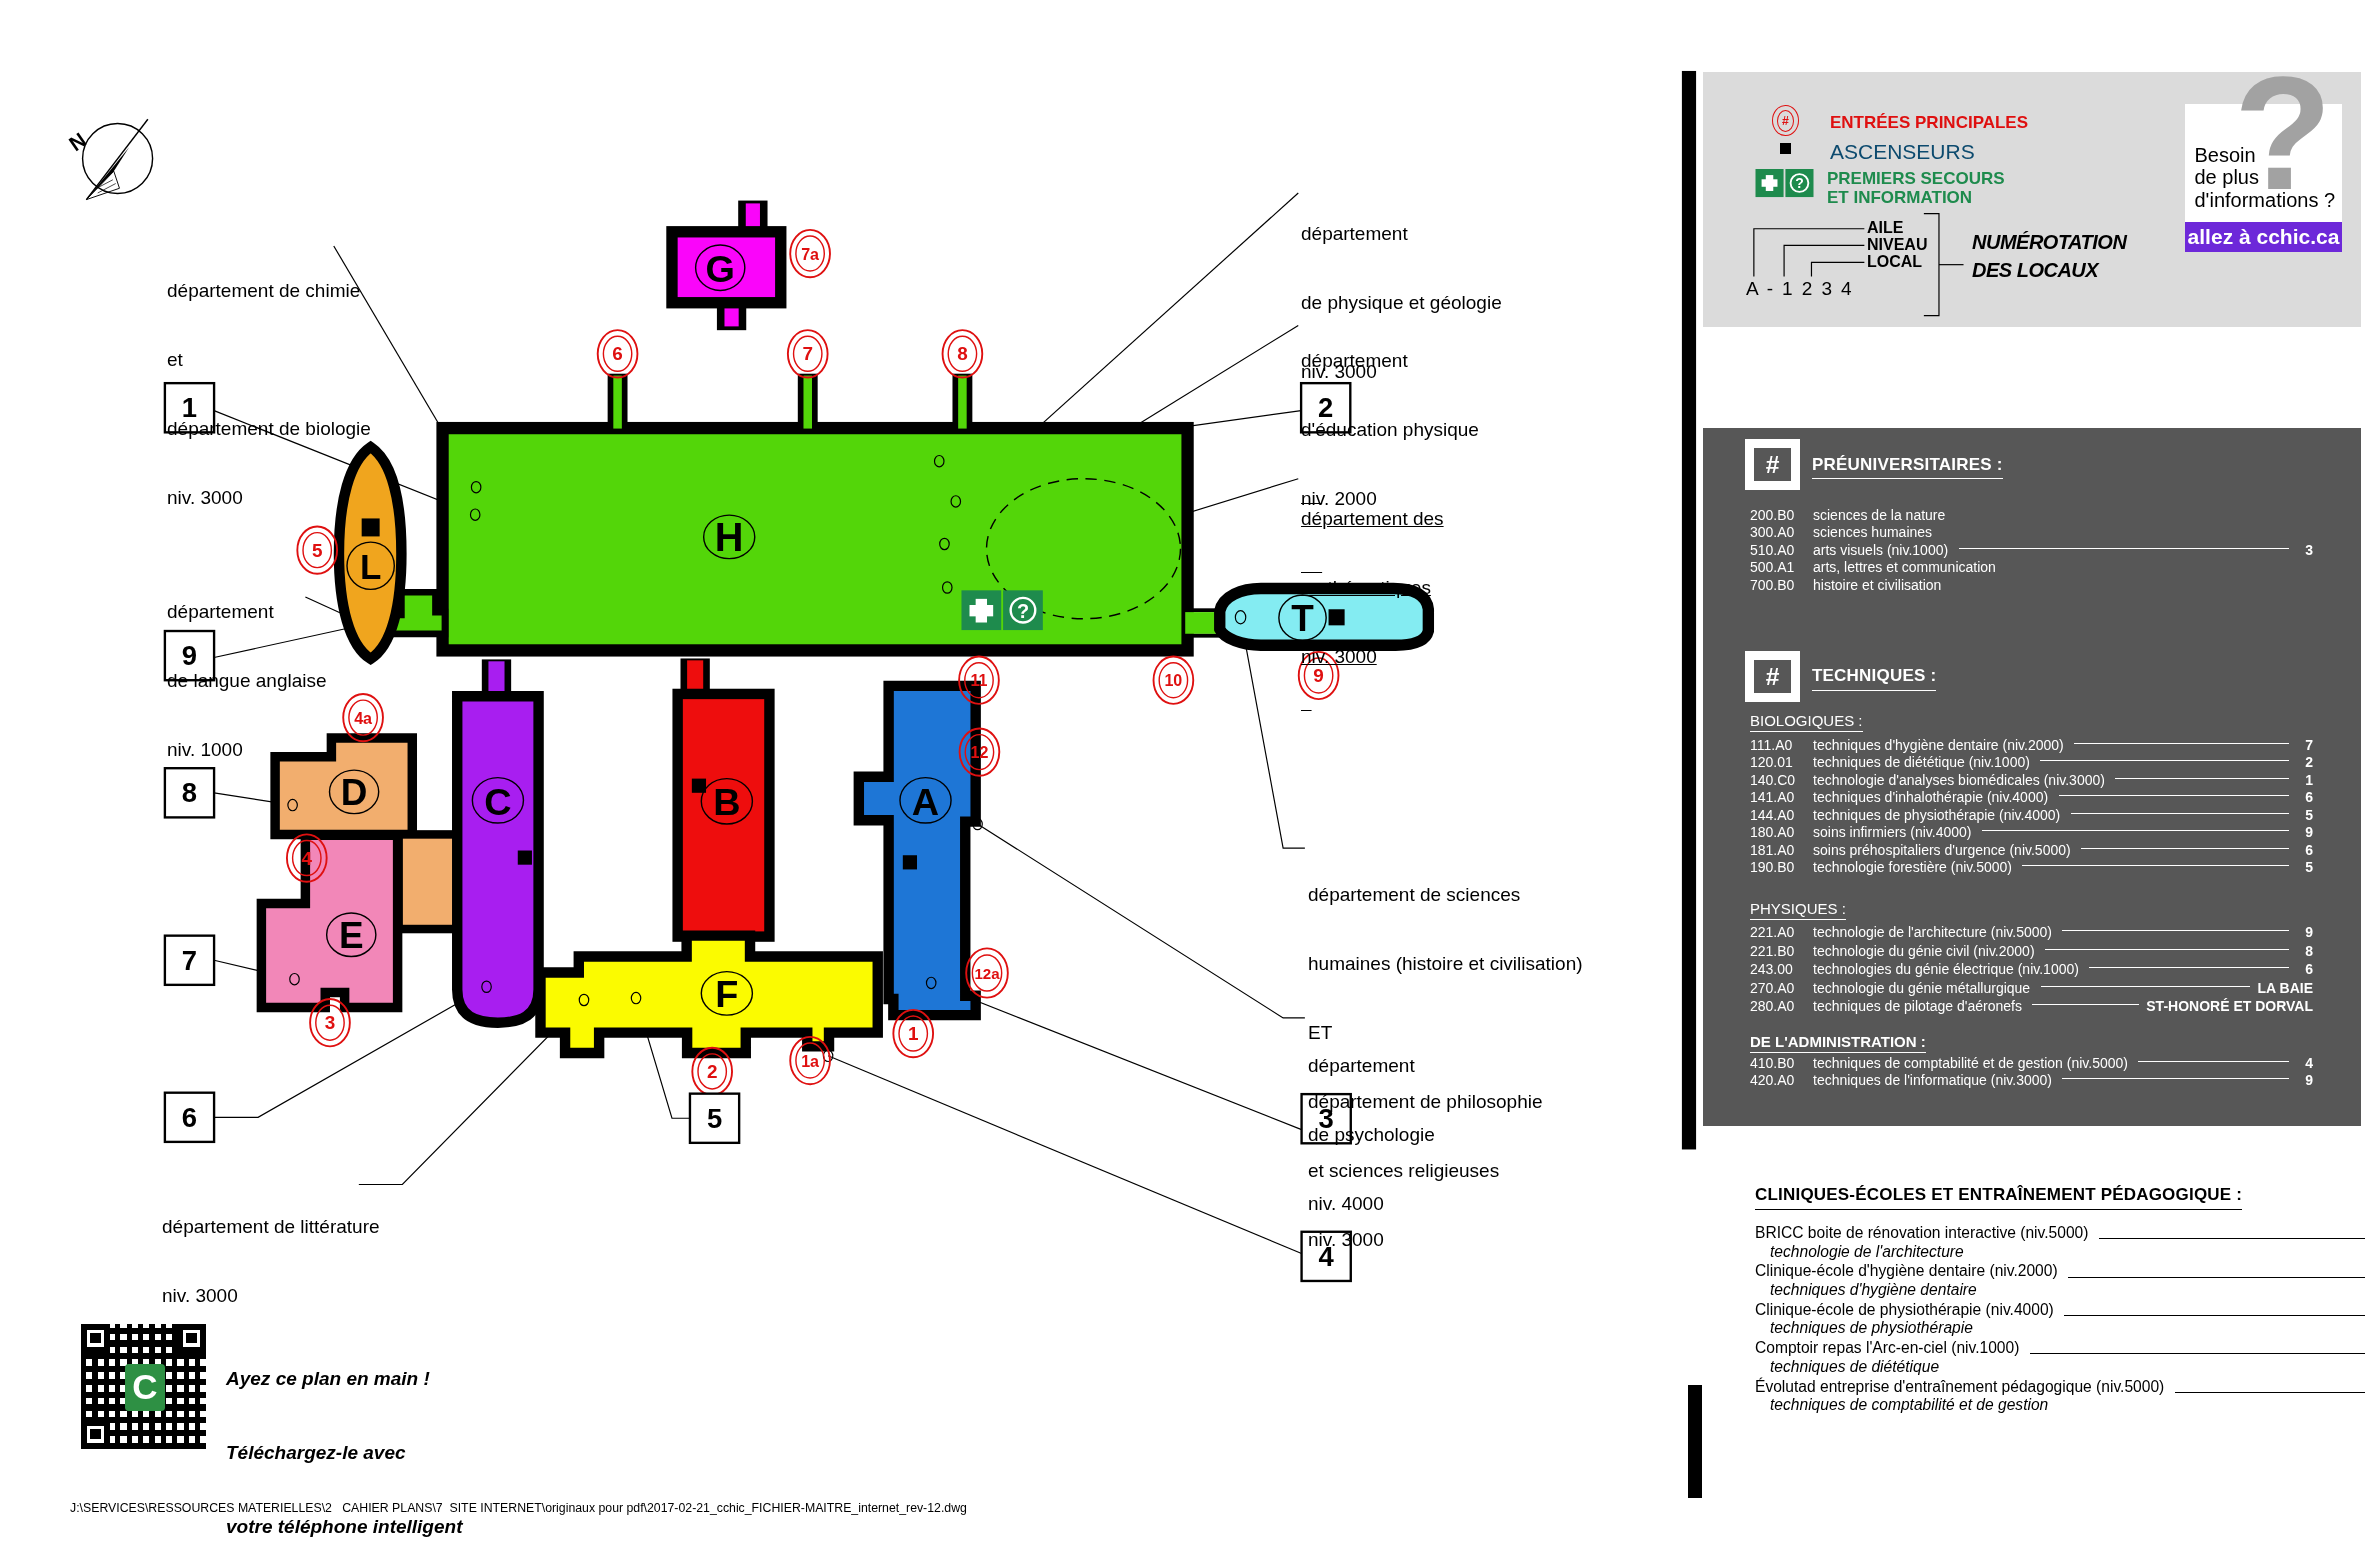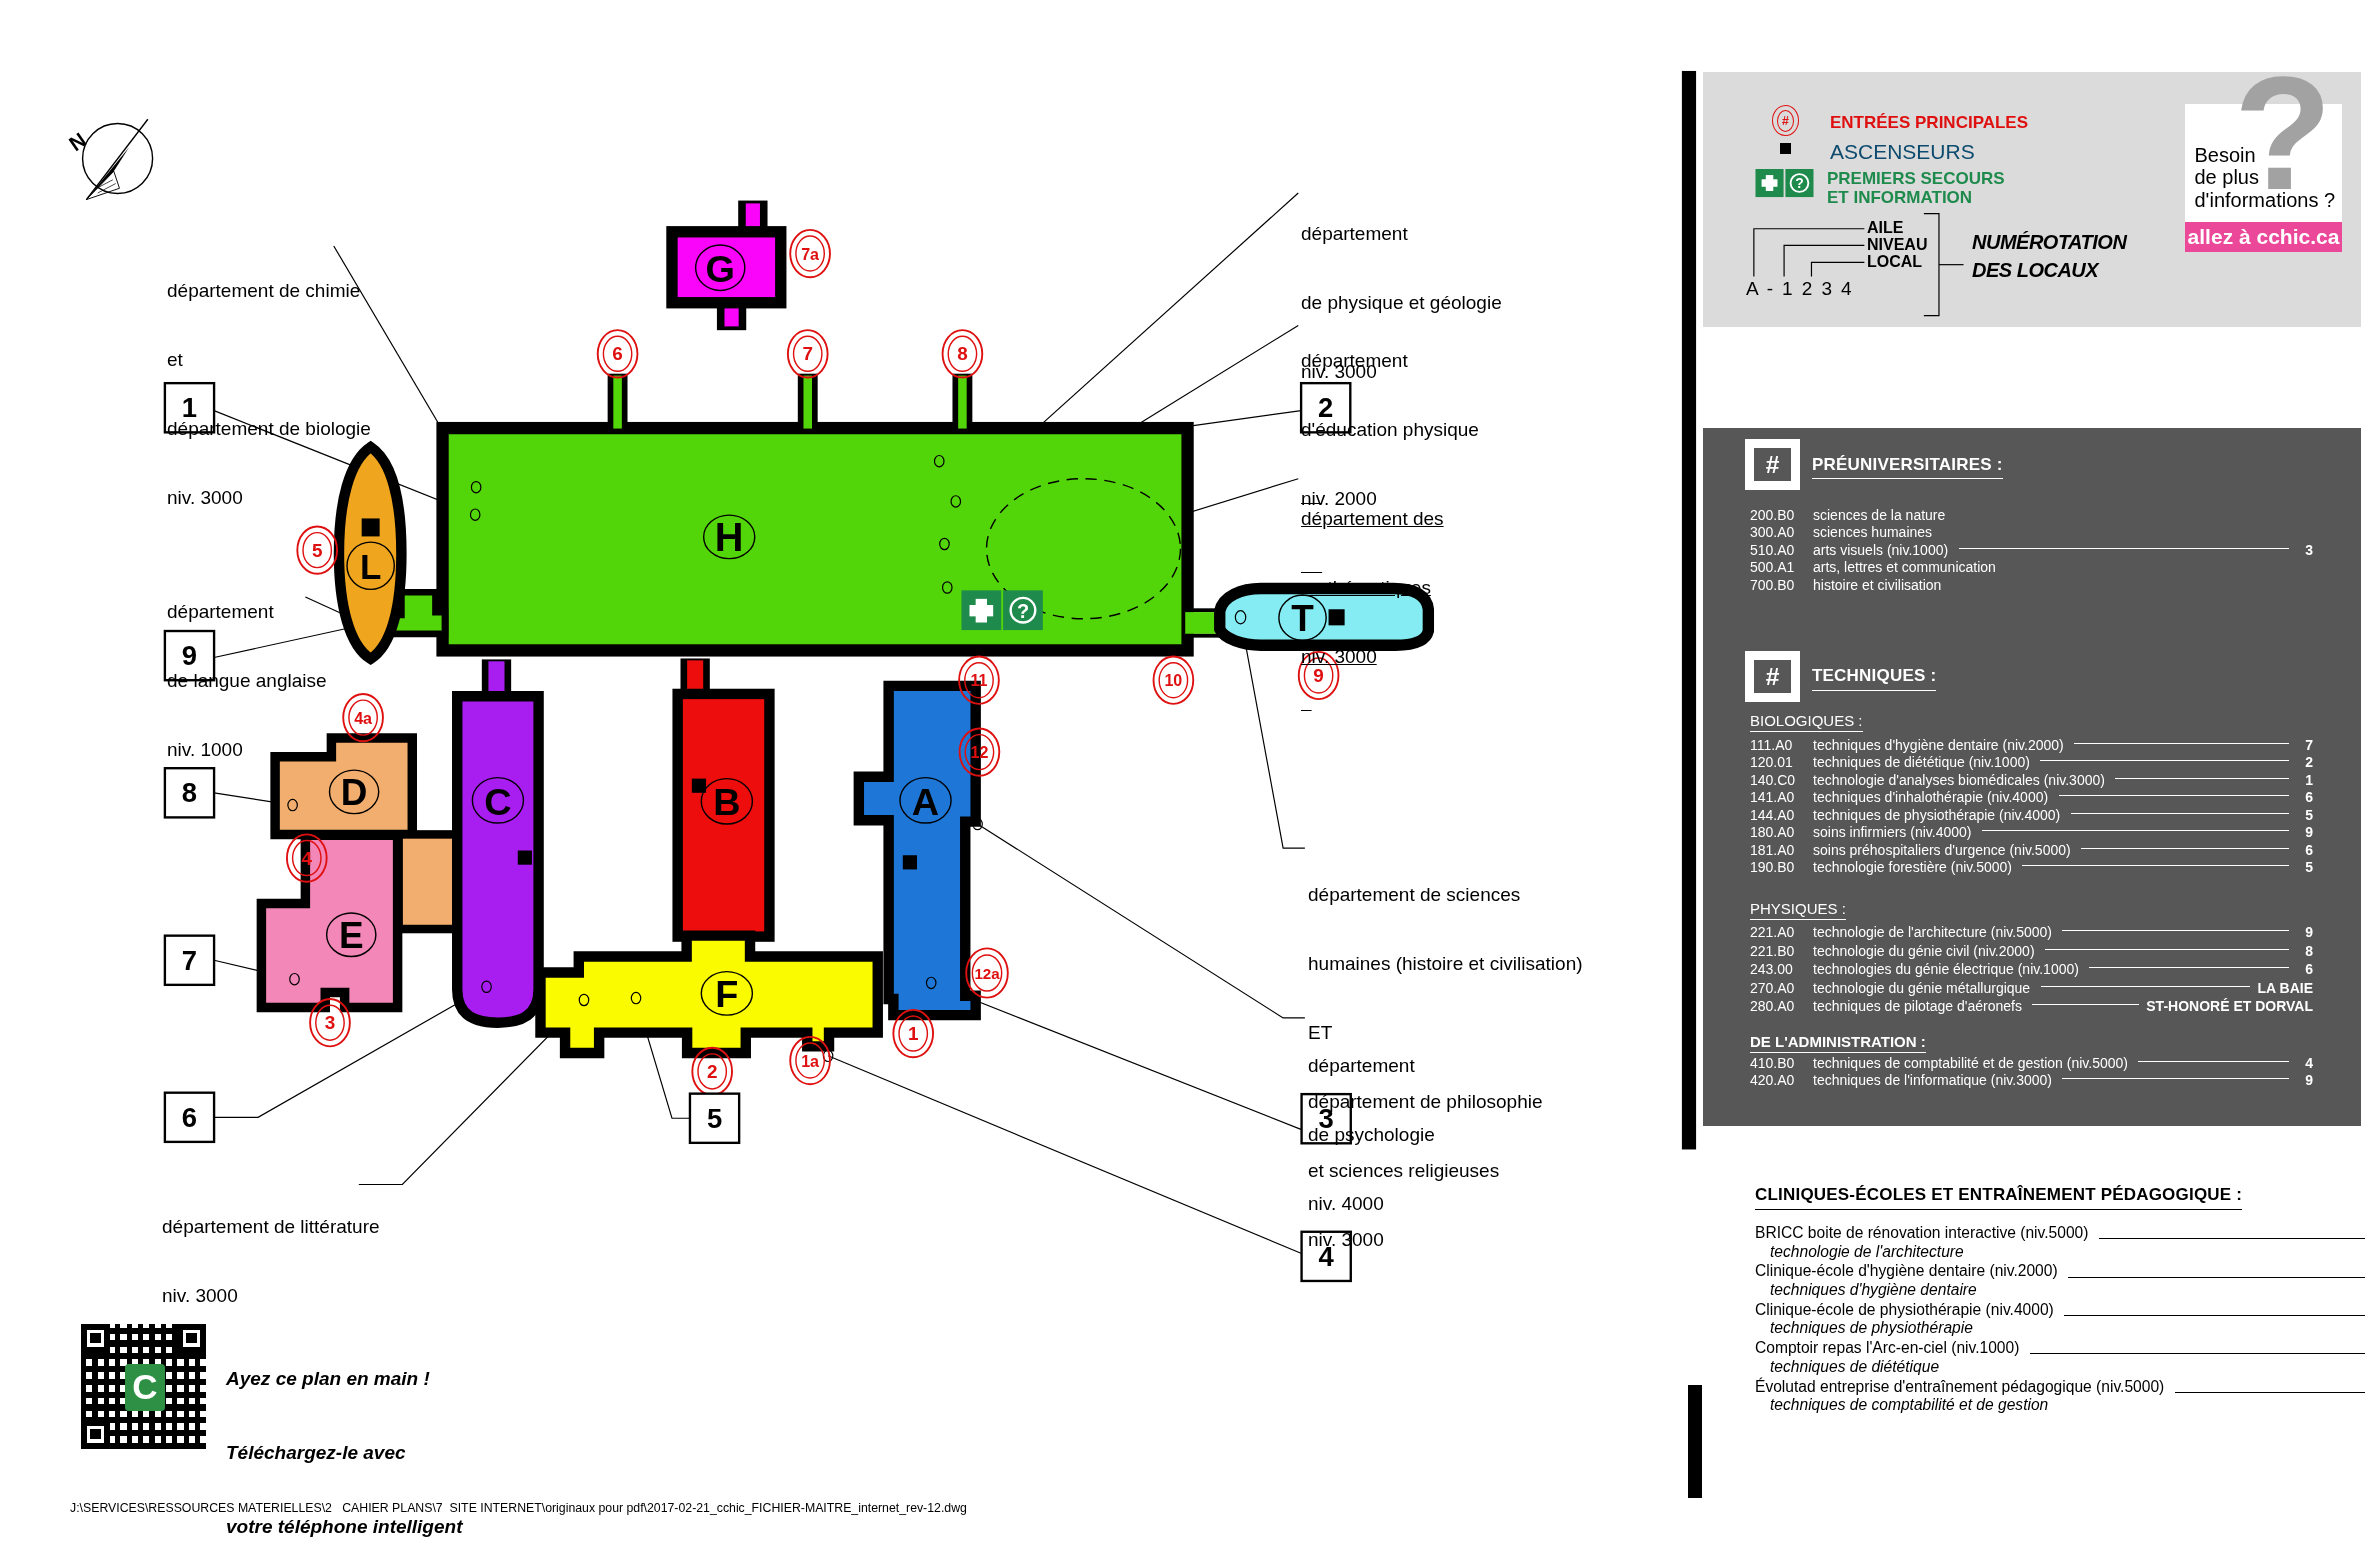--- a/index.html
+++ b/index.html
@@ -22,21 +22,21 @@
   .lg-small{font-size:16px;font-weight:bold;}
   .numrot{font-size:20px;font-weight:900;font-style:italic;letter-spacing:-0.5px;}
   .a1234{font-size:19px;font-weight:normal;letter-spacing:1.9px;}
   .entr-icon-outer{width:24.6px;height:29px;border:1.4px solid #DF1010;border-radius:50%;
       display:flex;align-items:center;justify-content:center;}
   .entr-icon-inner{width:15px;height:20px;border:1.4px solid #DF1010;border-radius:50%;
       display:flex;align-items:center;justify-content:center;color:#DF1010;font-weight:bold;font-size:12.3px;}
   .asc-sq{width:11.4px;height:11.4px;background:#000;}
   .infobox{left:482px;top:32px;width:157px;height:148px;background:#fff;}
   .infobox .line{position:absolute;left:9.5px;font-size:20px;font-weight:normal;}
-  .cta{position:absolute;left:0;bottom:0;width:100%;height:30px;background:#ec4899;color:#fff;
+  .cta{position:absolute;left:0;bottom:0;width:100%;height:30px;background:#6d28d9;color:#fff;
        font-size:21px;font-weight:bold;text-align:center;line-height:30px;}
   .bigq{left:509px;top:-19px;width:142px;height:218px;font-size:161px;font-weight:bold;
         color:#A2A2A2;line-height:161px;text-align:center;pointer-events:none;}
 
   
   .panel{left:1703px;top:428px;width:658px;height:698px;background:#575757;color:#fff;}
   .hashicon{width:37px;height:33px;border:9.5px solid #fff;display:flex;align-items:center;
             justify-content:center;color:#fff;font-weight:bold;font-size:24.6px;}
   .phead{font-size:17px;font-weight:bold;border-bottom:1.9px solid #fff;padding-bottom:3.8px;
          display:inline-block;letter-spacing:0.2px;}

